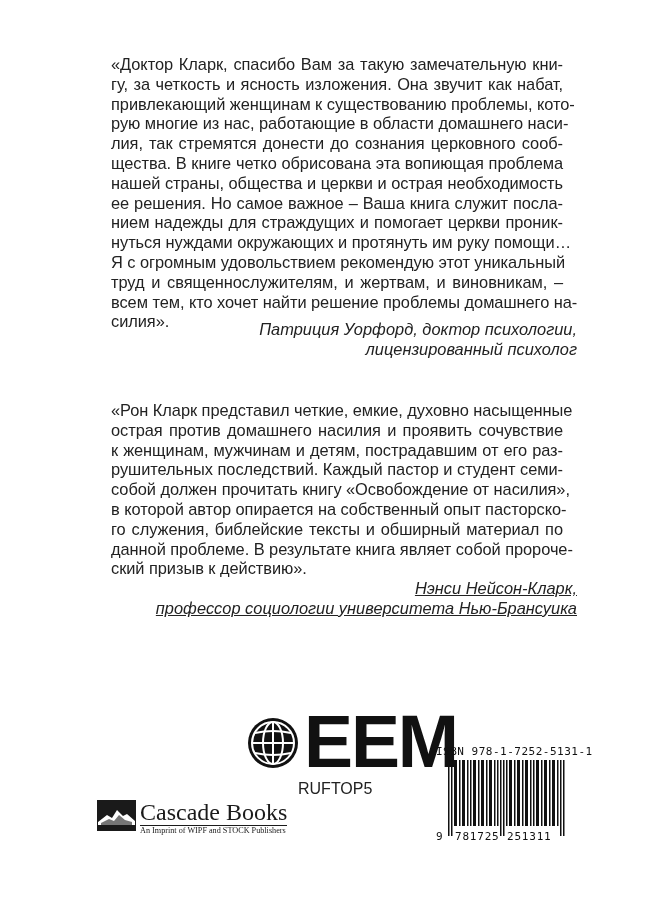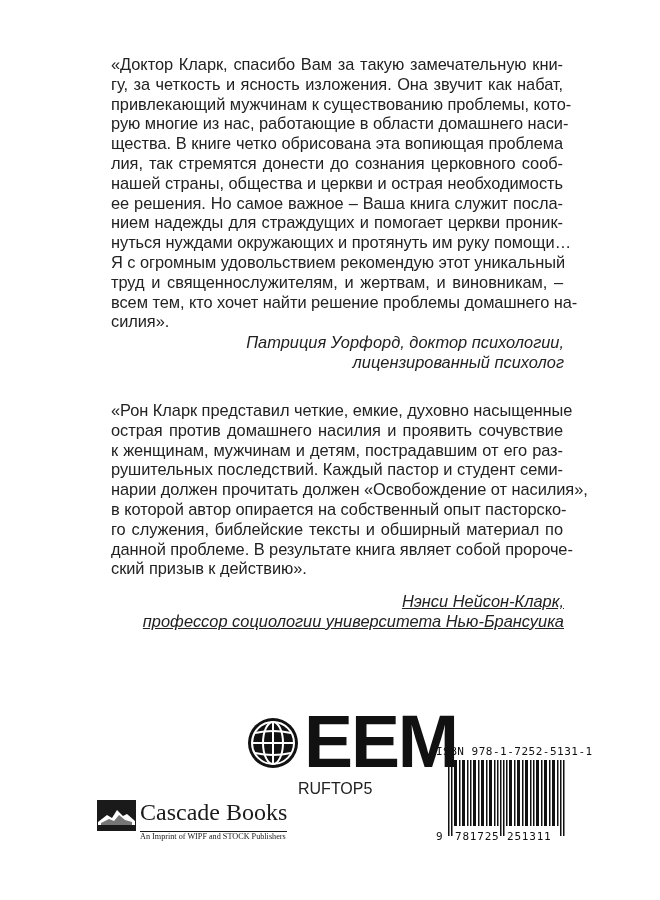--- a/index.html
+++ b/index.html
@@ -1,57 +1,57 @@
 <!DOCTYPE html>
 <html><head>
 <meta charset="utf-8">
 <style>
   html, body { margin:0; padding:0; background:#ffffff; }
   body { width:660px; height:900px; position:relative; overflow:hidden; font-family:"Liberation Sans", sans-serif; color:#222; }
   .col { position:absolute; left:97px; width:480px; }
   .para { font-size:16.4px; line-height:19.8px; text-align:justify; text-align-last:left; margin:14px; letter-spacing:-0.05px; }
   .para .ln { display:block; text-align:justify; text-align-last:justify; white-space:nowrap; }
   .para .ln.last { text-align-last:left; }
-  .attr { font-size:16.4px; line-height:20px; font-style:italic; text-align:right; margin:13px; }
+  .attr { font-size:16.4px; line-height:20px; font-style:italic; text-align:right; margin:0; }
   .attr span { display:block; }
   #q1 { top:41px; }
   #a1 { top:319px; }
   #q2 { top:387px; }
   #a2 { top:578px;text-decoration:underline; }
 
   
   #eem { position:absolute; left:246px; top:714px; height:56px; display:flex; align-items:flex-end; }
   #eem svg { display:block; }
   #eem .letters { font-family:"Liberation Sans", sans-serif; font-weight:bold; font-size:70px; line-height:56px; letter-spacing:-2px; color:#111; margin-left:4px; transform:scaleX(1.05) scaleY(1.05); transform-origin:left center; }
 
   #ruftop { position:absolute; left:298px; top:780px; font-size:16px; color:#222; }
 
   
   #cascade { position:absolute; left:97px; top:800px; display:flex; align-items:flex-start; }
   #cascade .mtn { width:39px; height:31px; background:#1a1a1a; position:relative; }
   #cascade .txt { margin-left:4px; }
-  #cascade .name { font-family:"Liberation Serif", serif; font-size:24px; line-height:24px; color:#1a1a1a; border-bottom:1px solid #1a1a1a; padding-bottom:7px; white-space:nowrap; }
+  #cascade .name { font-family:"Liberation Serif", serif; font-size:24px; line-height:24px; color:#1a1a1a; border-bottom:1px solid #1a1a1a; padding-bottom:1px; white-space:nowrap; }
   #cascade .sub { font-family:"Liberation Serif", serif; font-size:8.2px; line-height:10px; color:#1a1a1a; white-space:nowrap; }
 
   
   #barcode { position:absolute; left:436px; top:745px; width:140px; }
   #barcode .isbn { font-family:"DejaVu Sans Mono", monospace; font-size:11px; letter-spacing:0.5px; color:#111; white-space:nowrap; }
   #barcode svg { display:block; margin-top:2px; }
 </style>
 </head>
 <body>
 
 <div class="col" id="q1">
   <p class="para">
     <span class="ln">«Доктор Кларк, спасибо Вам за такую замечательную кни-</span>
     <span class="ln">гу, за четкость и ясность изложения. Она звучит как набат,</span>
-    <span class="ln">привлекающий мужчинам к существованию проблемы, кото-</span>
+    <span class="ln">привлекающий женщинам к существованию проблемы, кото-</span>
     <span class="ln">рую многие из нас, работающие в области домашнего наси-</span>
+    <span class="ln">лия, так стремятся донести до сознания церковного сооб-</span>
     <span class="ln">щества. В книге четко обрисована эта вопиющая проблема</span>
-    <span class="ln">лия, так стремятся донести до сознания церковного сооб-</span>
     <span class="ln">нашей страны, общества и церкви и острая необходимость</span>
     <span class="ln">ее решения. Но самое важное – Ваша книга служит посла-</span>
     <span class="ln">нием надежды для страждущих и помогает церкви проник-</span>
     <span class="ln">нуться нуждами окружающих и протянуть им руку помощи…</span>
     <span class="ln">Я с огромным удовольствием рекомендую этот уникальный</span>
     <span class="ln">труд и священнослужителям, и жертвам, и виновникам, –</span>
     <span class="ln">всем тем, кто хочет найти решение проблемы домашнего на-</span>
     <span class="ln last">силия».</span>
   </p>
 </div>
@@ -61,21 +61,21 @@
     <span>лицензированный психолог</span>
   </p>
 </div>
 
 <div class="col" id="q2">
   <p class="para">
     <span class="ln">«Рон Кларк представил четкие, емкие, духовно насыщенные</span>
     <span class="ln">острая против домашнего насилия и проявить сочувствие</span>
     <span class="ln">к женщинам, мужчинам и детям, пострадавшим от его раз-</span>
     <span class="ln">рушительных последствий. Каждый пастор и студент семи-</span>
-    <span class="ln">нарии должен прочитать должен «Освобождение от насилия»,</span>
+    <span class="ln">собой должен прочитать книгу «Освобождение от насилия»,</span>
     <span class="ln">в которой автор опирается на собственный опыт пасторско-</span>
     <span class="ln">го служения, библейские тексты и обширный материал по</span>
     <span class="ln">данной проблеме. В результате книга являет собой пророче-</span>
     <span class="ln last">ский призыв к действию».</span>
   </p>
 </div>
 <div class="col" id="a2">
   <p class="attr">
     <span>Нэнси Нейсон-Кларк,</span>
     <span>профессор социологии университета Нью-Брансуика</span>

